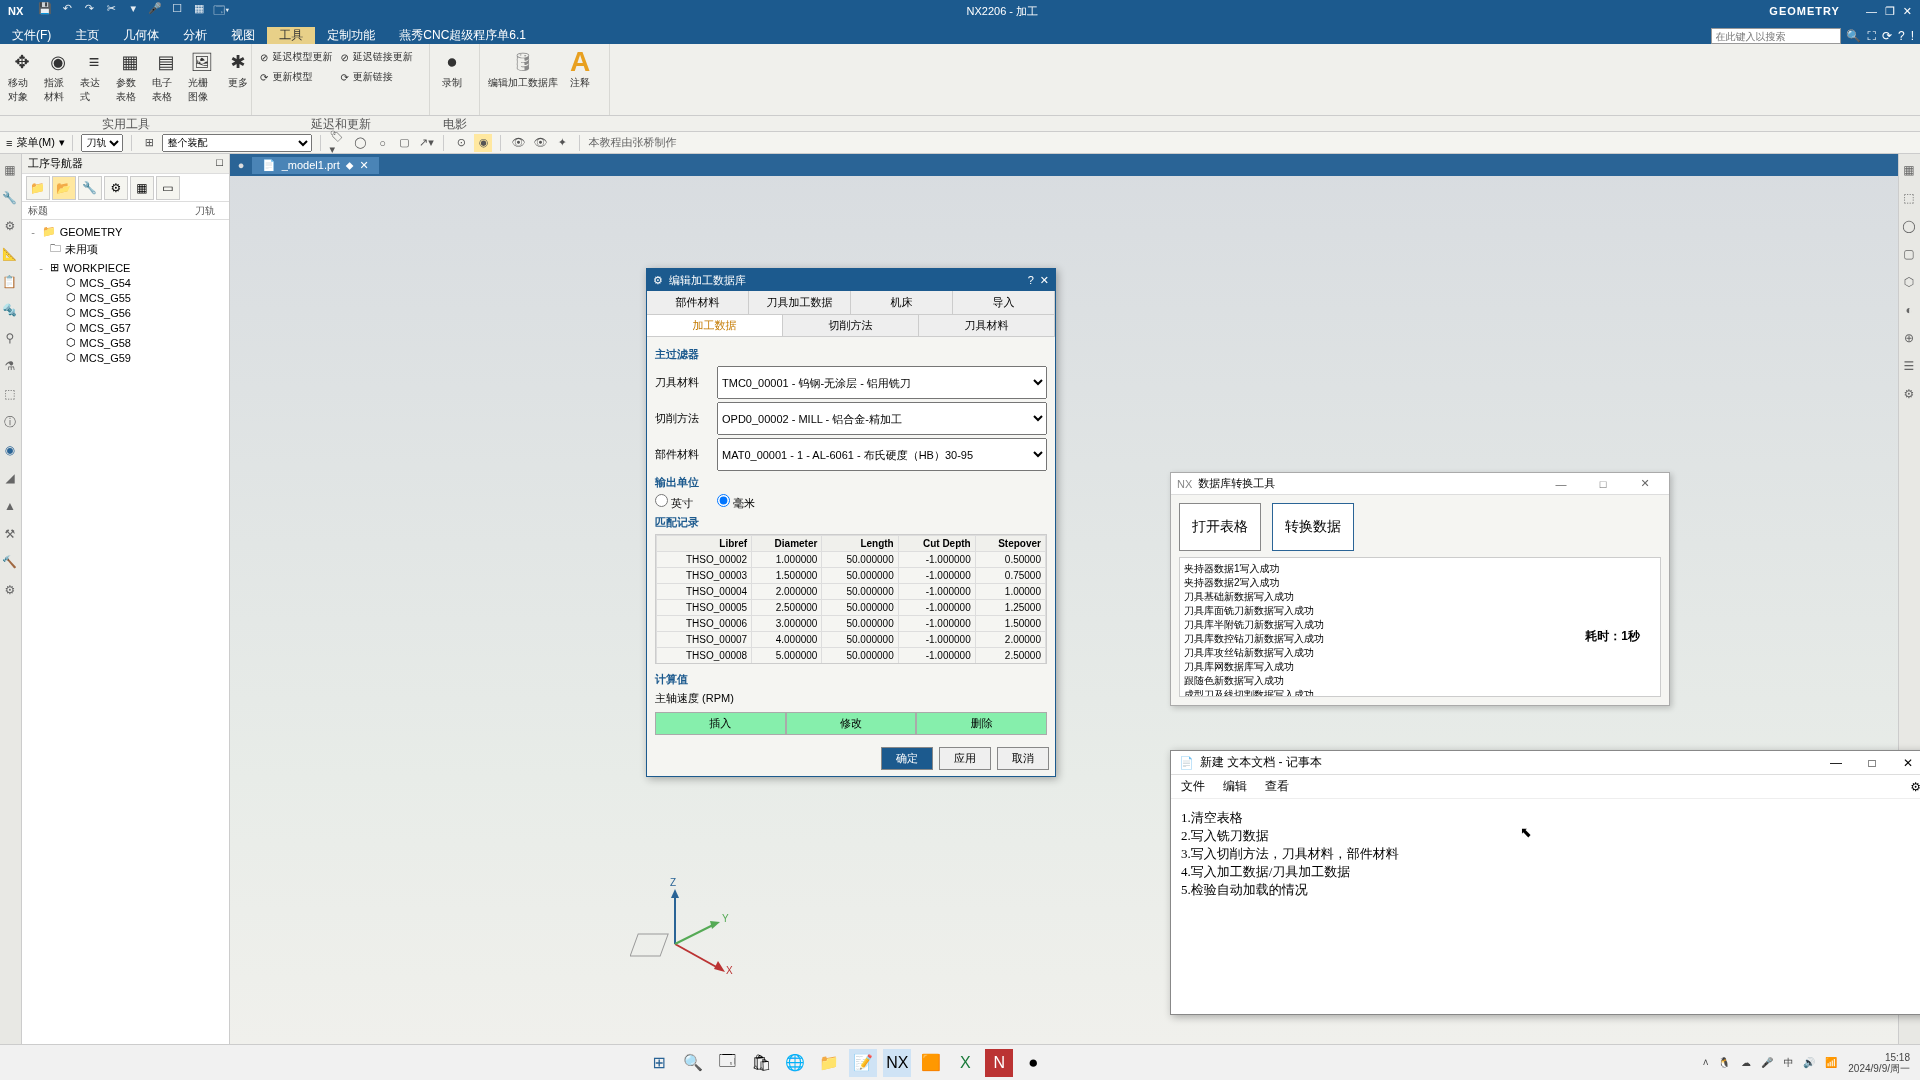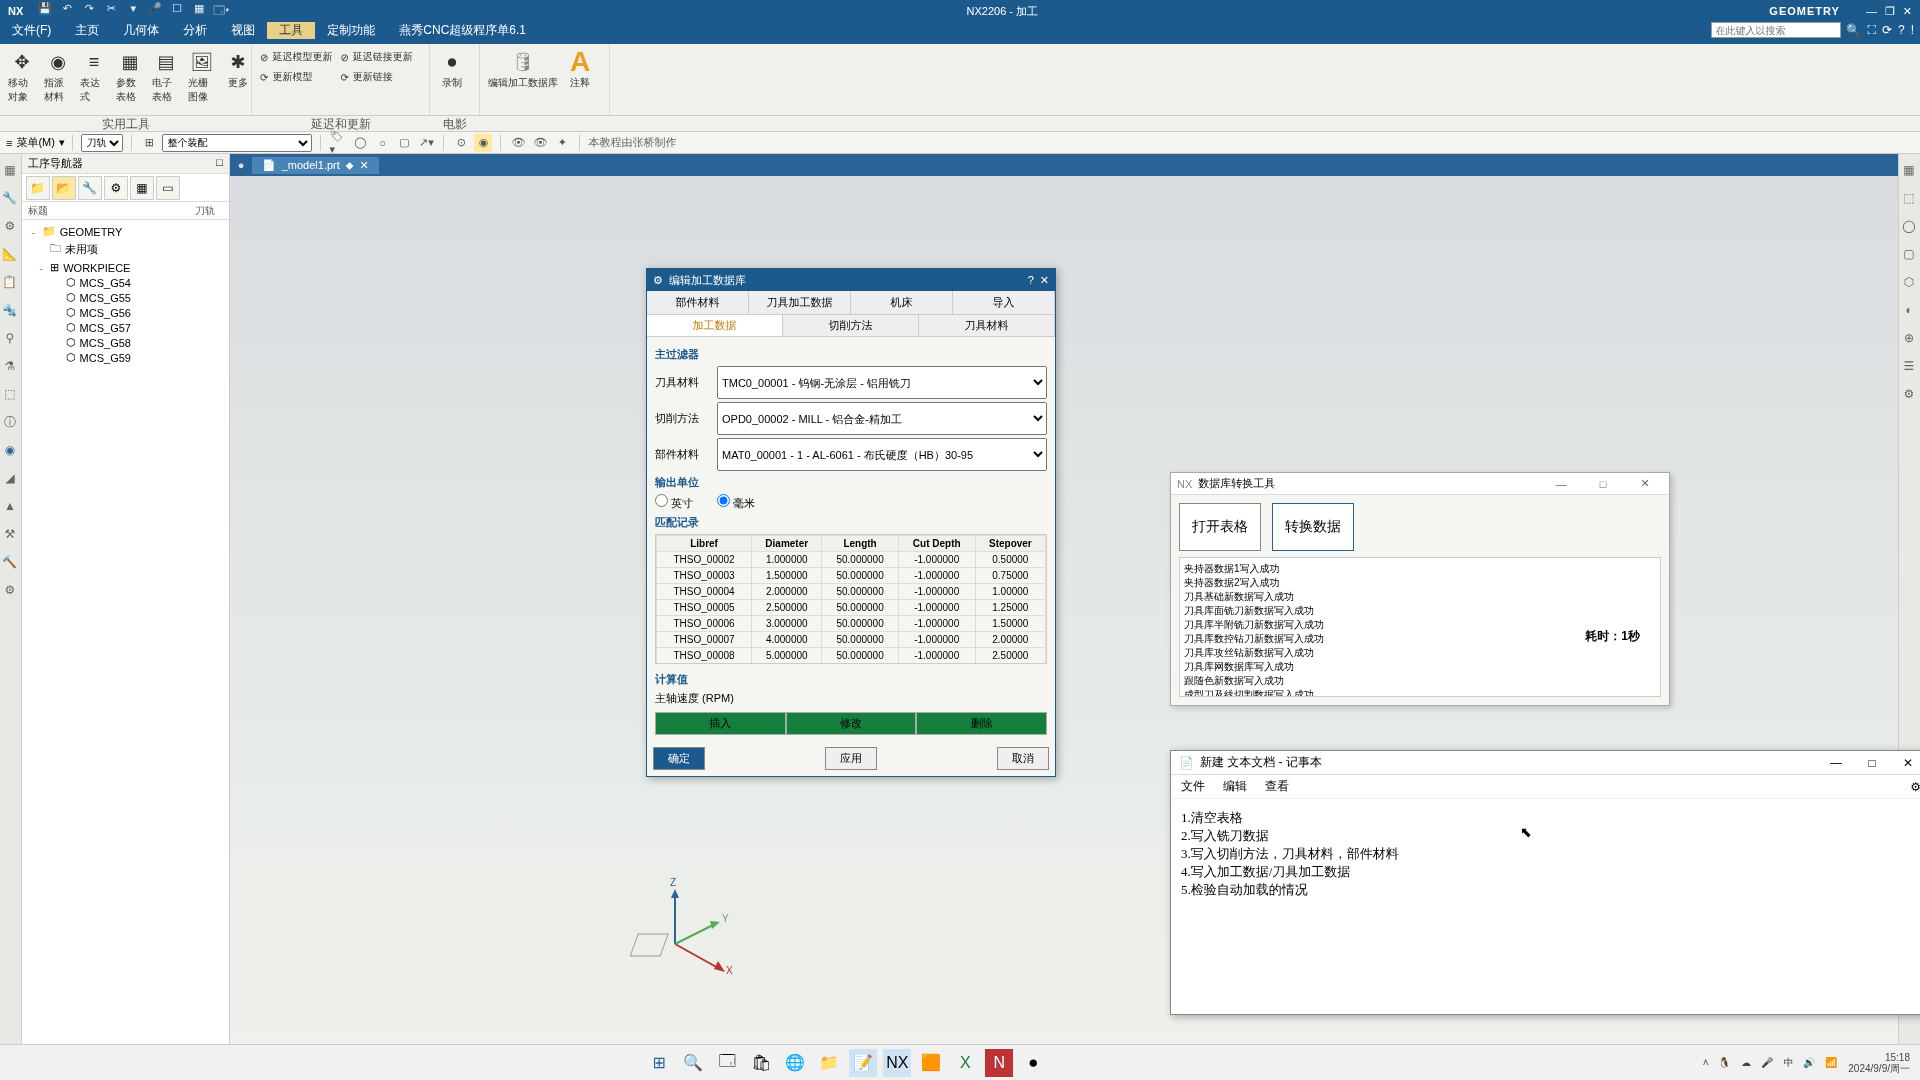--- a/index.html
+++ b/index.html
@@ -8,21 +8,21 @@
 
 .titlebar { height: 22px; background: #1c5a8e; color: #fff; display: flex; align-items: center; font-size: 11px; }
 .titlebar .nx-logo { font-weight: bold; padding: 0 8px; }
 .titlebar .qat { display: flex; gap: 6px; padding: 0 6px; }
 .titlebar .qat span { width: 16px; text-align: center; opacity: 0.9; }
 .titlebar .title-center { flex: 1; text-align: center; }
 .titlebar .right-controls { display: flex; gap: 8px; padding: 0 8px; }
 .titlebar .brand { font-weight: bold; letter-spacing: 1px; margin-right: 18px; }
 
 
-.menubar { height: 22px; background: #1c5a8e; color: #fff; display: flex; align-items: flex-start; font-size: 12px; }
+.menubar { height: 22px; background: #1c5a8e; color: #fff; display: flex; align-items: flex-end; font-size: 12px; }
 .menubar .item { padding: 0 12px; cursor: pointer; }
 .menubar .item.active { background: #e8d088; color: #333; }
 .menubar .search-right { margin-left: auto; display: flex; align-items: center; gap: 6px; padding-right: 6px; }
 .menubar input { width: 130px; height: 16px; font-size: 10px; padding: 0 4px; border: 1px solid #999; }
 
 
 .ribbon { height: 72px; background: #f0f0ec; border-bottom: 1px solid #ccc; display: flex; }
 .ribbon-group { border-right: 1px solid #d8d8d4; padding: 4px 8px; display: flex; gap: 8px; align-items: flex-start; position: relative; }
 .rbtn { display: flex; flex-direction: column; align-items: center; font-size: 10px; color: #333; cursor: pointer; }
 .rbtn .ico { width: 28px; height: 28px; display: flex; align-items: center; justify-content: center; font-size: 18px; }
@@ -67,25 +67,25 @@
 .dialog .tabs .tab { flex: 1; text-align: center; padding: 4px; border-right: 1px solid #ccc; cursor: pointer; }
 .dialog .subtabs { display: flex; border-bottom: 1px solid #ccc; }
 .dialog .subtabs .tab { flex:1; text-align: center; padding: 3px; border-right: 1px solid #ccc; cursor: pointer; background: #eee; }
 .dialog .subtabs .tab.active { background: #fff; color: #c47a00; }
 .dialog .body { padding: 6px 8px; }
 .dialog .sec { color: #1c5a8e; font-weight: bold; margin: 4px 0; }
 .dialog .row { display: flex; align-items: center; margin: 3px 0; gap: 6px; }
 .dialog .row label { width: 56px; }
 .dialog .row select { flex:1; height: 33px; font-size: 11px; }
 .dialog table { width: 100%; border-collapse: collapse; font-size: 10px; }
-.dialog th, .dialog td { border: 1px solid #ddd; padding: 2px 4px; text-align: center; }
+.dialog th, .dialog td { border: 1px solid #ddd; padding: 2px 4px; text-align: right; }
 .dialog th { background: #f0f0ec; }
 .dialog .btnrow { display: flex; gap: 0; margin-top: 6px; }
-.dialog .btnrow button { flex:1; padding: 3px; border: 1px solid #aaa; background: #15803d; cursor: pointer; font-size: 11px;}
-.dialog .footer { display: flex; justify-content: space-between; gap: 6px; padding: 6px; }
+.dialog .btnrow button { flex:1; padding: 3px; border: 1px solid #aaa; background: #86efac; cursor: pointer; font-size: 11px;}
+.dialog .footer { display: flex; justify-content: flex-end; gap: 6px; padding: 6px; }
 .dialog .footer button { padding: 3px 14px; border: 1px solid #888; cursor: pointer; font-size: 11px; }
 .dialog .footer .ok { background: #1c5a8e; color: #fff; }
 
 
 .dbtool { position: absolute; width: 500px; background: #f5f5f2; border: 1px solid #aaa; box-shadow: 2px 2px 6px rgba(0,0,0,0.2); font-size: 11px; }
 .dbtool .dtitle { height: 22px; background: #fff; border-bottom: 1px solid #ddd; display: flex; align-items: center; padding: 0 6px; gap: 6px; }
 .dbtool .dtitle .spacer { flex:1; }
 .dbtool .dtitle .wc { width: 36px; text-align: center; cursor: pointer; color: #666; }
 .dbtool .dbody { padding: 8px; }
 .dbtool .dbody button { padding: 14px 12px; margin-right: 8px; border: 1px solid #888; background: #fff; cursor: pointer; font-size: 14px; }

